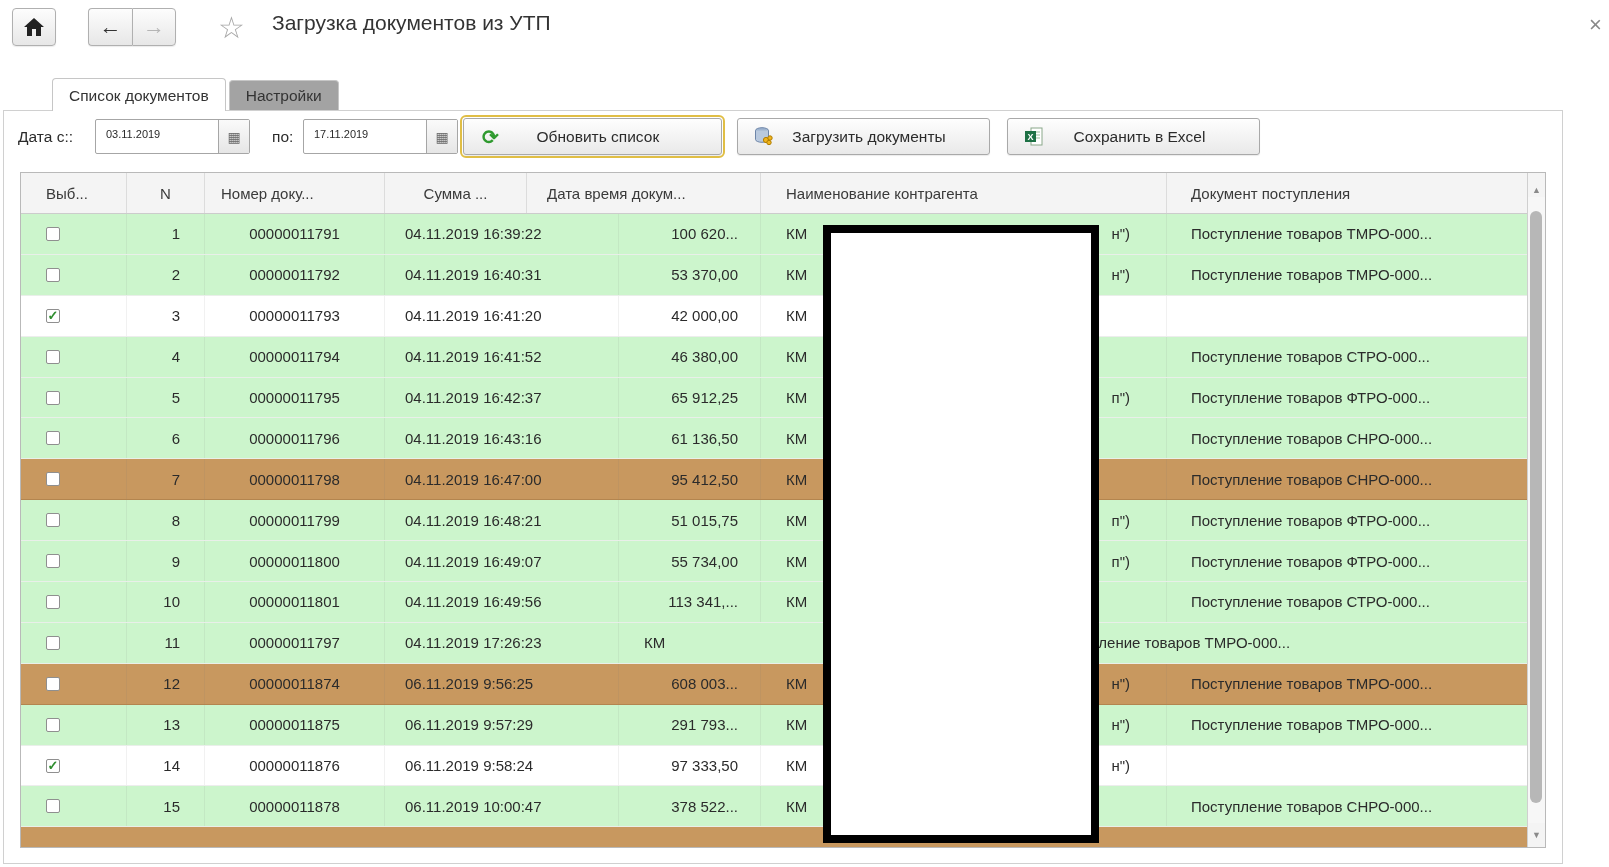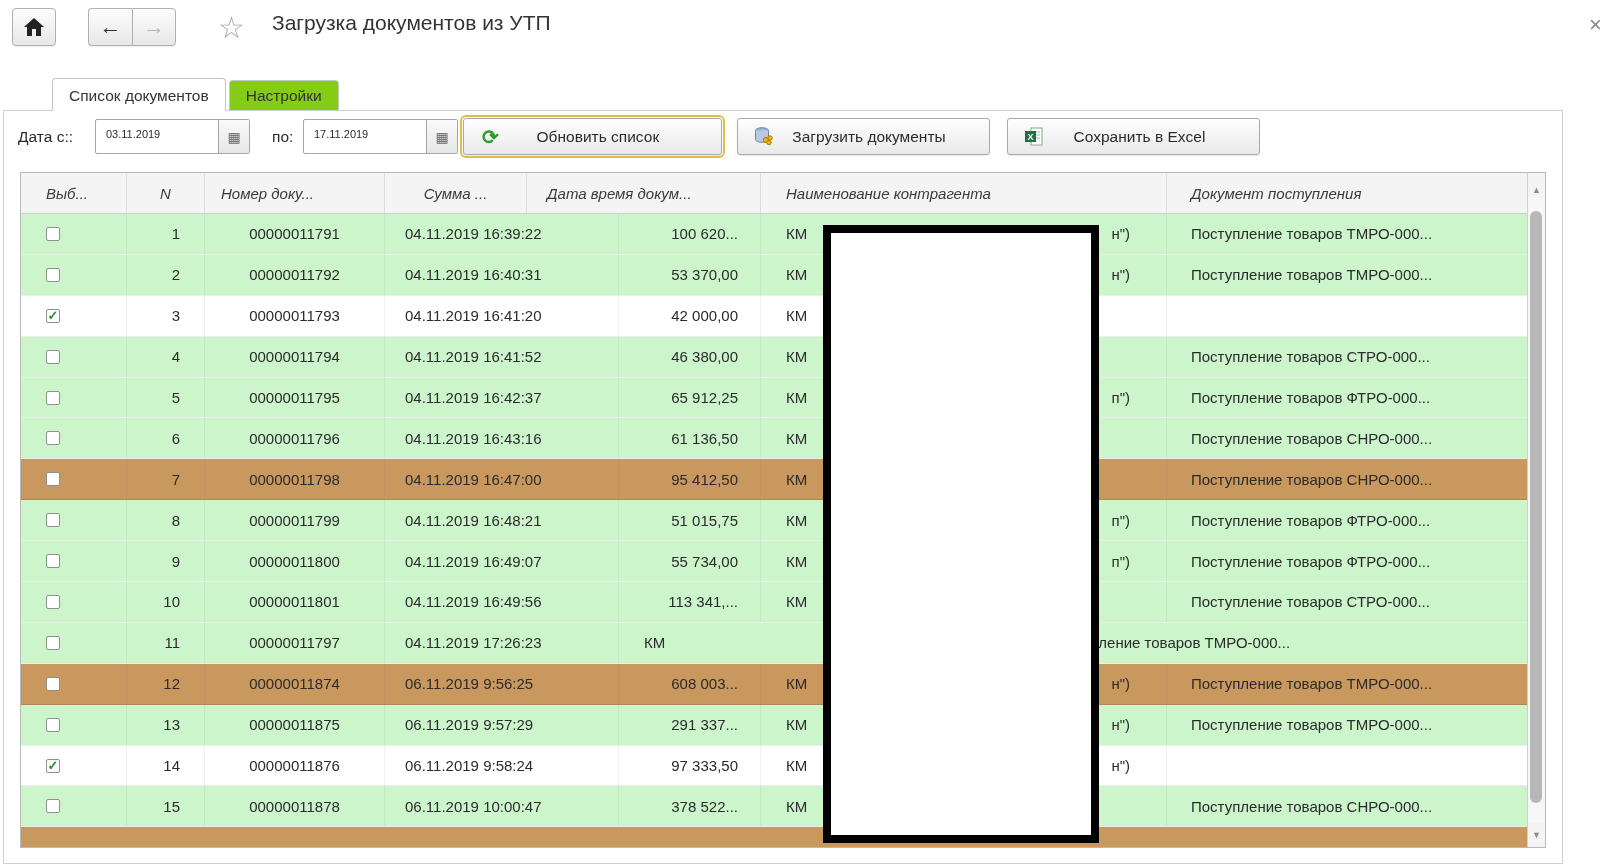--- a/index.html
+++ b/index.html
@@ -23,21 +23,21 @@
   .navgroup .seg:last-child { border-radius:0 4px 4px 0;}
   .arrow-back { font-size:22px; color:#333; font-weight:bold; }
   .arrow-fwd  { font-size:22px; color:#b5b5b5; font-weight:bold; }
   .star { position:absolute; left:218px; top:10px; font-size:30px; color:#a8a8a8; }
   .title { position:absolute; left:272px; top:11px; font-size:21px; color:#333; }
   .closex { position:absolute; left:1589px; top:12px; font-size:22px; color:#888; cursor:pointer; }
   
   .tabs { position:absolute; left:8px; top:78px; display:flex; align-items:flex-end; z-index:3;margin-left:44px; }
   .tab {
     padding:6px 16px 7px; border:1px solid #c6c6c6; border-bottom:none; border-radius:4px 4px 0 0;
-    background:#84cc16; margin-right:3px; font-size:15.5px; color:#333; height:30px;
+    background:#a3a3a3; margin-right:3px; font-size:15.5px; color:#333; height:30px;
   }
   .tab.active { background:#fff; height:33px; padding-top:8px; margin-bottom:-1px; }
   .panel { position:absolute; left:3px; top:110px; width:1560px; height:754px;
     border:1px solid #d0d0d0; background:#fff; }
   
   .flabel { position:absolute; top:128px; font-size:15.5px; color:#2b2b2b; }
   .dfield { position:absolute; top:119px; height:35px; display:flex; border:1px solid #a6a6a6;
     border-radius:2px; background:#fff; }
   .dtext { width:122px; padding:8px 0 0 10px; font-size:11px; }
   .dcal { width:31px; border-left:1px solid #a6a6a6; background:linear-gradient(#fafafa,#e6e6e6);
@@ -48,21 +48,21 @@
   .tbtn .lbl { flex:1; text-align:center; padding-right:14px; }
   .tbtn.gold { outline:2px solid var(--gold); outline-offset:1px; }
   .icon-refresh { font-size:20px; font-weight:bold; color:#2f9a2f; margin-left:8px; }
   .micon { margin-left:6px; }
   
   .tbl { position:absolute; left:20px; top:172px; width:1526px; height:676px;
     border:1px solid #b9b9b9; display:flex; background:#fff; }
   .tmain { flex:1; display:flex; flex-direction:column; overflow:hidden; }
   .thead { flex:0 0 41px; display:flex; background:#f4f4f4; border-bottom:1px solid #cccccc;
     color:#3a3a3a; align-items:center; }
-  .thead .cell { border-right:1px solid #dcdcdc; height:100%; display:flex; align-items:center;font-style:italic; }
+  .thead .cell { border-right:1px solid #dcdcdc; height:100%; display:flex; align-items:center; }
   .trow { flex:0 0 40.9px; display:flex; align-items:center; border-bottom:1px solid #e9efe9; }
   .trow .cell { height:100%; display:flex; align-items:center; border-right:1px solid rgba(120,120,120,.10); }
   .trow.green { background:var(--row-green); }
   .trow.white { background:#fff; border-bottom:1px solid #ededed; }
   .trow.brown { background:var(--row-brown); border-bottom:1px solid #b3854f; }
   .tpartial { flex:1; background:var(--row-brown); }
   .c-cb   { width:106px; padding-left:25px; }
   .c-n    { width:78px;  justify-content:flex-end; padding-right:24px; }
   .c-num  { width:180px; justify-content:center; }
   .c-dt   { width:234px; padding-left:20px; }
@@ -337,21 +337,21 @@
     </div>
     <div class="cell c-doc" style="border-right:none;">Поступление товаров ТМРО-000...</div>
   </div>
           <div class="trow green">
     <div class="cell c-cb">
               <span class="cb"></span>
             </div>
     <div class="cell c-n">13</div>
     <div class="cell c-num">00000011875</div>
     <div class="cell c-dt">06.11.2019 9:57:29</div>
-    <div class="cell c-sum">291 337...</div>
+    <div class="cell c-sum">291 793...</div>
     <div class="cell c-contr">
       <span>КМ</span>
       <span>н")</span>
     </div>
     <div class="cell c-doc" style="border-right:none;">Поступление товаров ТМРО-000...</div>
   </div>
           <div class="trow white">
     <div class="cell c-cb">
               <span class="cb checked">✓</span>
             </div>

